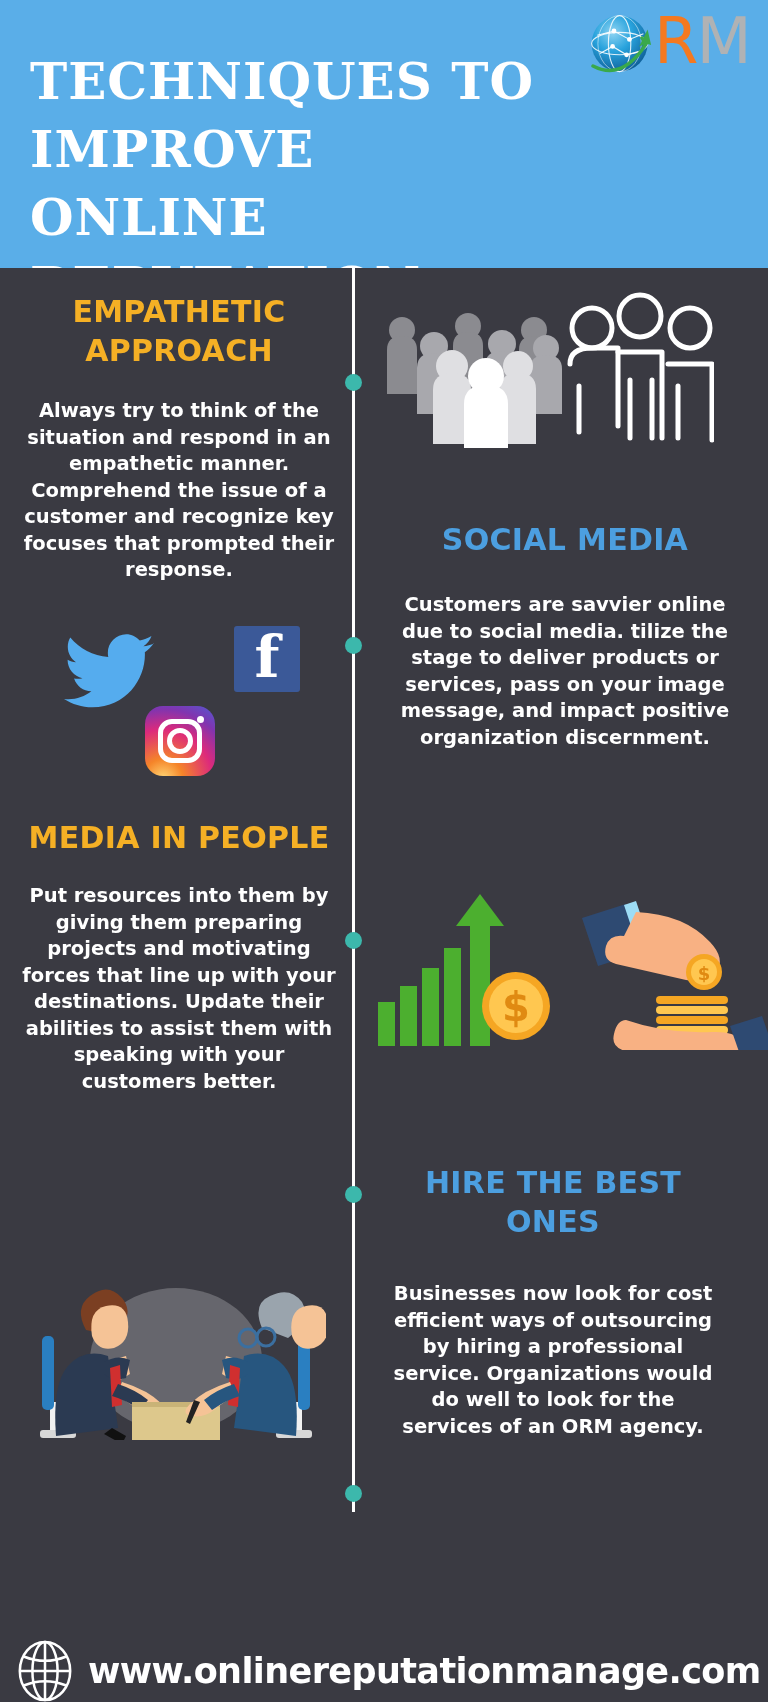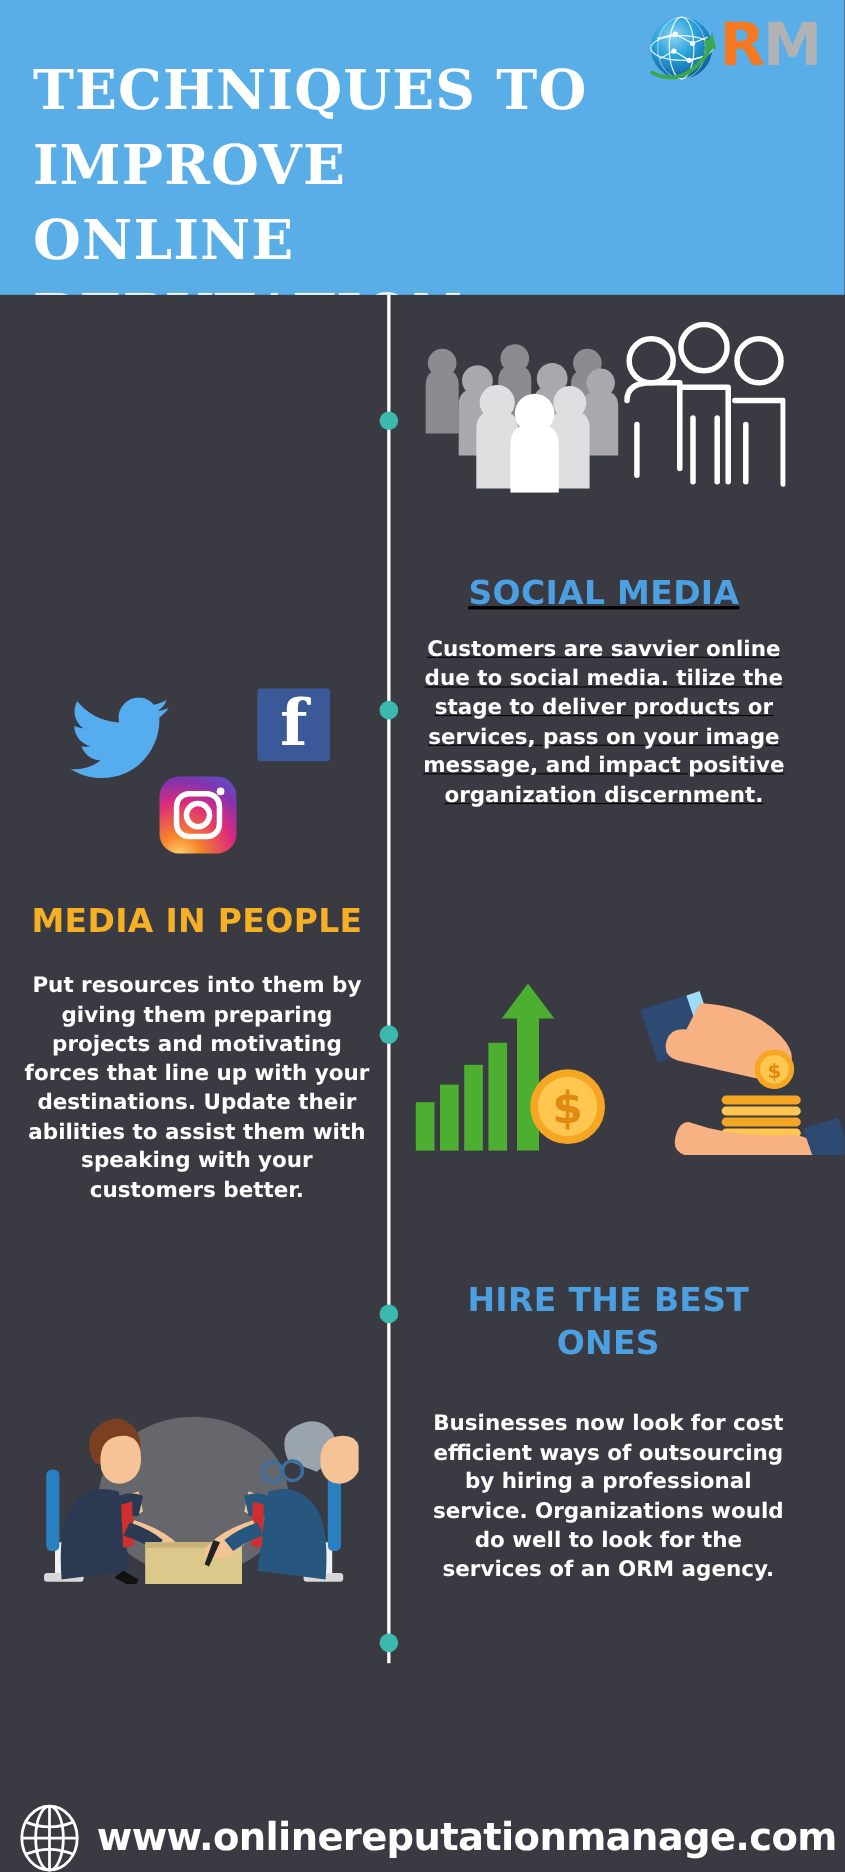--- a/index.html
+++ b/index.html
@@ -45,22 +45,22 @@
   }
   .logo-globe {
     position: absolute;
     left: 0; top: 4px;
     width: 70px; height: 70px;
   }
   .logo-rm {
     position: absolute;
     left: 68px; top: 0px;
     font-family: "DejaVu Sans", sans-serif;
-    font-weight: 700;
-    font-size: 54px;
+    font-weight: 400;
+    font-size: 64px;
     line-height: 70px;
     letter-spacing: -2px;
   }
   .logo-r { color: #f47920; }
   .logo-m { color: #b0b2b4; }
 
   
   .timeline-line {
     position: absolute;
     left: 352px;
@@ -95,22 +95,22 @@
     font-weight: 700;
     font-size: 19.5px;
     line-height: 26.5px;
     text-align: center;
   }
 
   
   #blk-empathetic { left: 14px;  top: 292px; width: 330px; }
   #blk-empathetic .body { margin-top: 28px; }
 
-  #blk-social     { left: 384px; top: 520px; width: 330px; text-decoration: underline; }
-  #blk-social .body { margin-top: 18px; }
+  #blk-social     { left: 400px; top: 520px; width: 330px; }
+  #blk-social .body { margin-top: 33px; }
 
   #blk-invest     { left: 14px;  top: 818px; width: 330px; }
   #blk-invest .body { margin-top: 26px; }
 
   #blk-hire       { left: 388px; top: 1126px; width: 330px; margin-top: 37px; }
   #blk-hire .body { margin-top: 40px; }
 
   
   .illus { position: absolute; }
 
@@ -260,20 +260,24 @@
         <circle cx="218" cy="40" r="20"></circle>
         <path d="M196 76 q0-16 22-16 h26 v78 M205 98 v46"></path>
         <circle cx="266" cy="28" r="21"></circle>
         <path d="M244 64 h44 v86 M256 92 v58 M278 92 v58"></path>
         <circle cx="316" cy="40" r="20"></circle>
         <path d="M294 76 h44 v76 M304 98 v52"></path>
       </g>
     </svg>
   </div>
 
+  <div class="block" id="blk-empathetic">
+    <div class="heading amber">EMPATHETIC APPROACH</div>
+    <div class="body">Always try to think of the situation and respond in an empathetic manner. Comprehend the issue of a customer and recognize key focuses that prompted their response.</div>
+  </div>
 
   <div class="illus" id="illus-social-icons">
     <svg class="tw-icon" viewBox="0 0 100 84">
       <path fill="#55acee" d="M100 10.2c-3.7 1.6-7.6 2.7-11.8 3.2 4.2-2.5 7.5-6.5 9-11.3-4 2.4-8.4 4.1-13 5C80.4 2.7 75.1 0 69.2 0 57.9 0 48.7 9.2 48.7 20.5c0 1.6.2 3.2.5 4.7C32.2 24.3 17.1 16.1 7 3.7c-1.8 3-2.8 6.5-2.8 10.3 0 7.1 3.6 13.4 9.1 17.1-3.4-.1-6.5-1-9.3-2.6v.3c0 9.9 7.1 18.2 16.5 20.1-1.7.5-3.5.7-5.4.7-1.3 0-2.6-.1-3.9-.4 2.6 8.2 10.2 14.1 19.2 14.3-7 5.5-15.9 8.8-25.5 8.8-1.7 0-3.3-.1-4.9-.3 9.1 5.8 19.9 9.2 31.5 9.2 37.8 0 58.4-31.3 58.4-58.4 0-.9 0-1.8-.1-2.7 4-2.9 7.5-6.5 10.2-10.6z"></path>
     </svg>
     <div class="fb-icon">
       <span>f</span>
     </div>
     <div class="ig-icon">
       <div class="ig-sq"></div>

